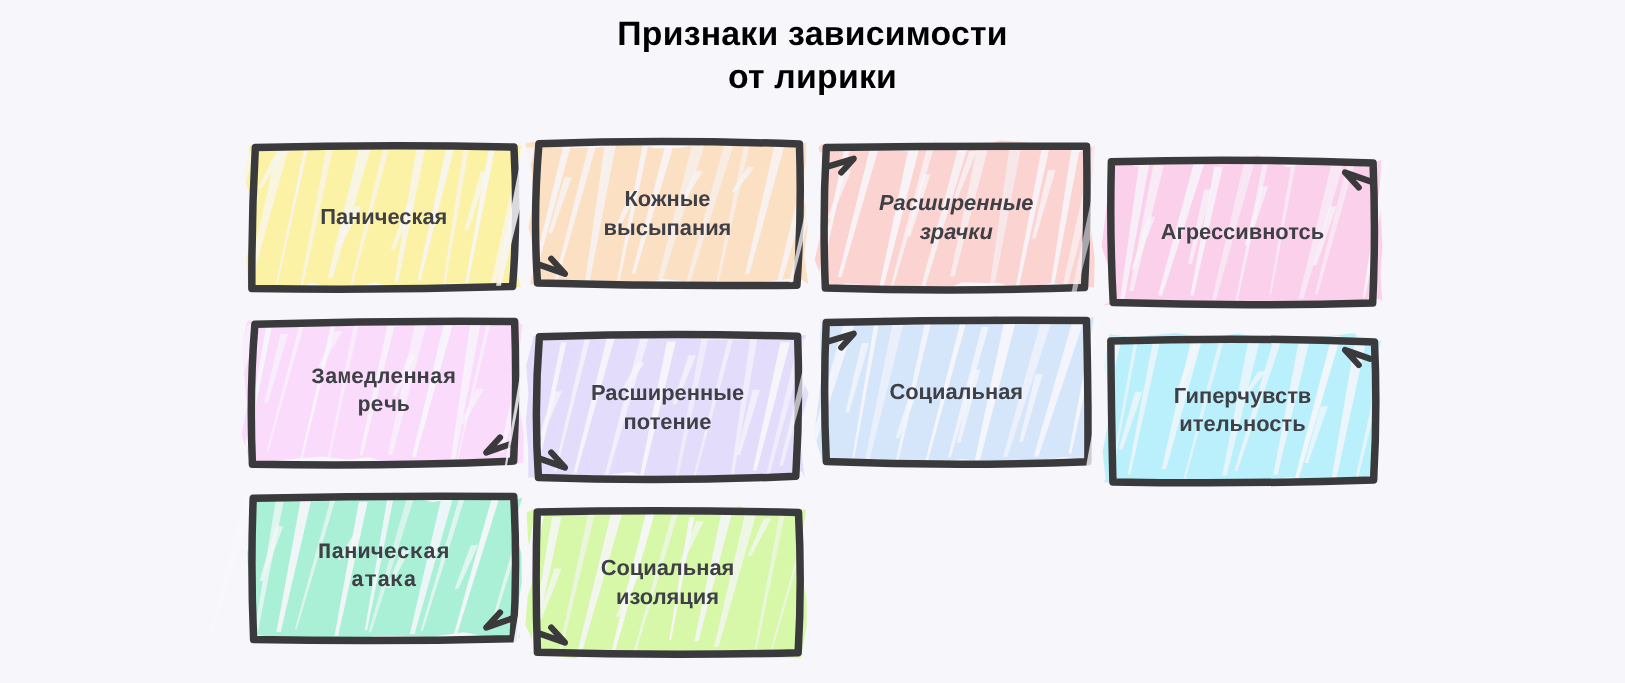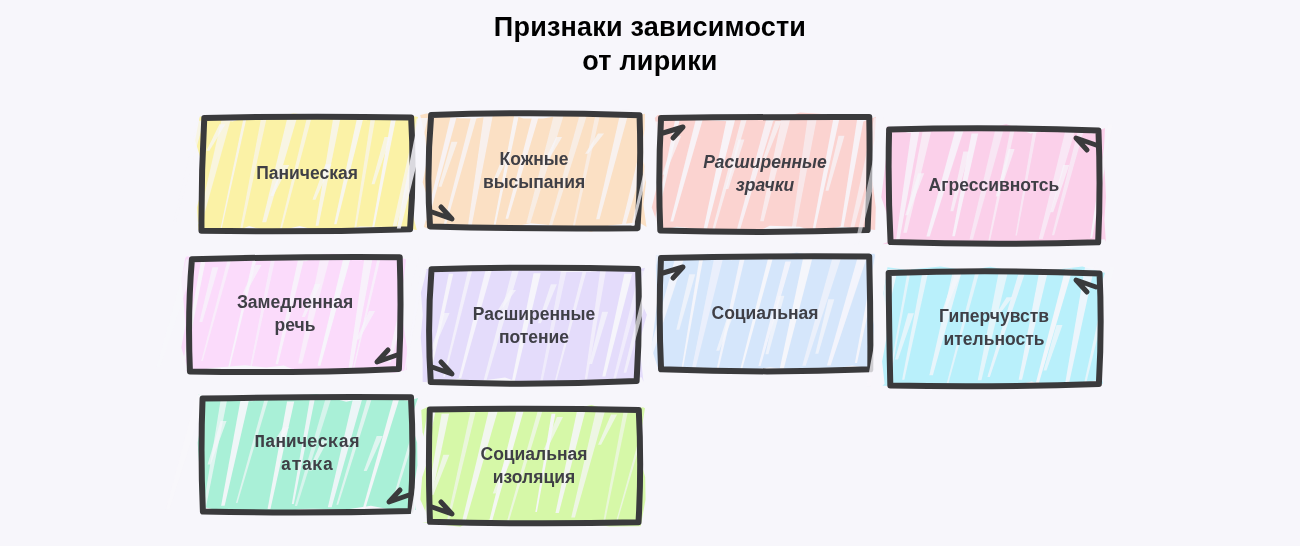--- a/index.html
+++ b/index.html
@@ -171,21 +171,21 @@
             <path d="M 28.157913832910708 43.25212881283369 L 34.15791383291071 43.25212881283369 L 18.157913832910708 85.35899057476036 L 15.157913832910708 85.35899057476036 Z" fill="#f7f6fb" opacity="0.7"></path>
             <path d="M 73.3549044978572 21.517001312269713 L 79.3549044978572 21.517001312269713 L 63.354904497857206 81.31639616981556 L 60.354904497857206 81.31639616981556 Z" fill="#f7f6fb" opacity="0.7"></path>
             <path d="M 118.59273954264063 19.013029236113653 L 124.59273954264063 19.013029236113653 L 108.59273954264063 66.4721355693764 L 105.59273954264063 66.4721355693764 Z" fill="#f7f6fb" opacity="0.7"></path>
             <path d="M 173.25508337432984 34.916293957910966 L 179.25508337432984 34.916293957910966 L 163.25508337432984 82.26044456631644 L 160.25508337432984 82.26044456631644 Z" fill="#f7f6fb" opacity="0.7"></path>
           </g>
           <path d="M -0.8919834693311715 -0.5677324331132695 Q 102.77188391946257 -3.5007210300125737 208.46727179071166 0.4503029676037841 Q 210.75679845027625 57.3384009146248 208.1388842304237 112.36546342188959 Q 102.87857005393599 115.30027663665824 0.5755940688541159 112.04415689423331 Q -2.366963679669425 56.35878142069559 -0.8919834693311715 -0.5677324331132695 Z" fill="none" stroke="#3a3a3c" stroke-width="6" stroke-linejoin="round" stroke-linecap="round"></path>
           <path d="M 206 15 L 186 8 L 197 20" fill="none" stroke="#3a3a3c" stroke-width="5" stroke-linejoin="round" stroke-linecap="round"></path>
         </svg>
         <div class="label">Агрессивнотсь</div>
       </div>
-      <div class="card" style="left: 191px; top: 258px;">
+      <div class="card" style="left: 203px; top: 258px; font-family: Liberation Mono, monospace;">
         <svg viewBox="-14 -14 236 140">
           <defs>
             <clipPath id="clip4">
               <rect x="-10" y="-10" width="228" height="132"></rect>
             </clipPath>
           </defs>
           <g>
             <path d="M -4.037042393290903 -1.8533901775663253 L 27.69755040084581 2.177159791448503 L 52.7576909255909 0.9859338648529956 L 72.90133536923288 -0.41581770741322543 L 88.18512373179611 0.9866219603500213 L 115.07557355335383 3.245720145117957 L 133.1158908754975 -4.439106711812201 L 156.4755158443408 -3.635720452890382 L 192.09078788153258 -2.7000386089785025 L 210.07690205026302 -0.6074108391803748 L 215 1.4508007637632545 L 212.61421720923136 22.400000000000002 L 208.20794148766436 44.800000000000004 L 212.477769591198 67.2 L 216.01171028031968 89.60000000000001 L 215.61314901761943 112 L 203.6581365186139 114.73688076973485 L 183.24425113109302 112.77070344763342 L 167.622272335368 110.89716615260113 L 140.30360771498331 111.18282991791784 L 113.56139820295438 116.00961488734538 L 92.76440506592108 107.56273506423167 L 75.1608285990854 109.56424850949543 L 53.9528286194141 107.24112256309309 L 23.272769758814118 109.72391459415303 L -7.322992417641217 113.35167235181143 L -2.8274152956873877 112 L -9.744254863617243 89.60000000000001 L -5.525388737078174 67.2 L -7.358767487348814 44.800000000000004 L -9.836970764226862 22.400000000000002 L -5.692390975054877 0 Z" fill="#fbdbfb"></path>
             <g>
               <path d="M -4.865247986832401 1.3881983060346101 L 4.900018945838383 1.3881983060346101 L -30.352635408952484 108.92355165799381 L -34.2587421820208 108.92355165799381 Z" fill="#f7f6fb" opacity="0.72"></path>

